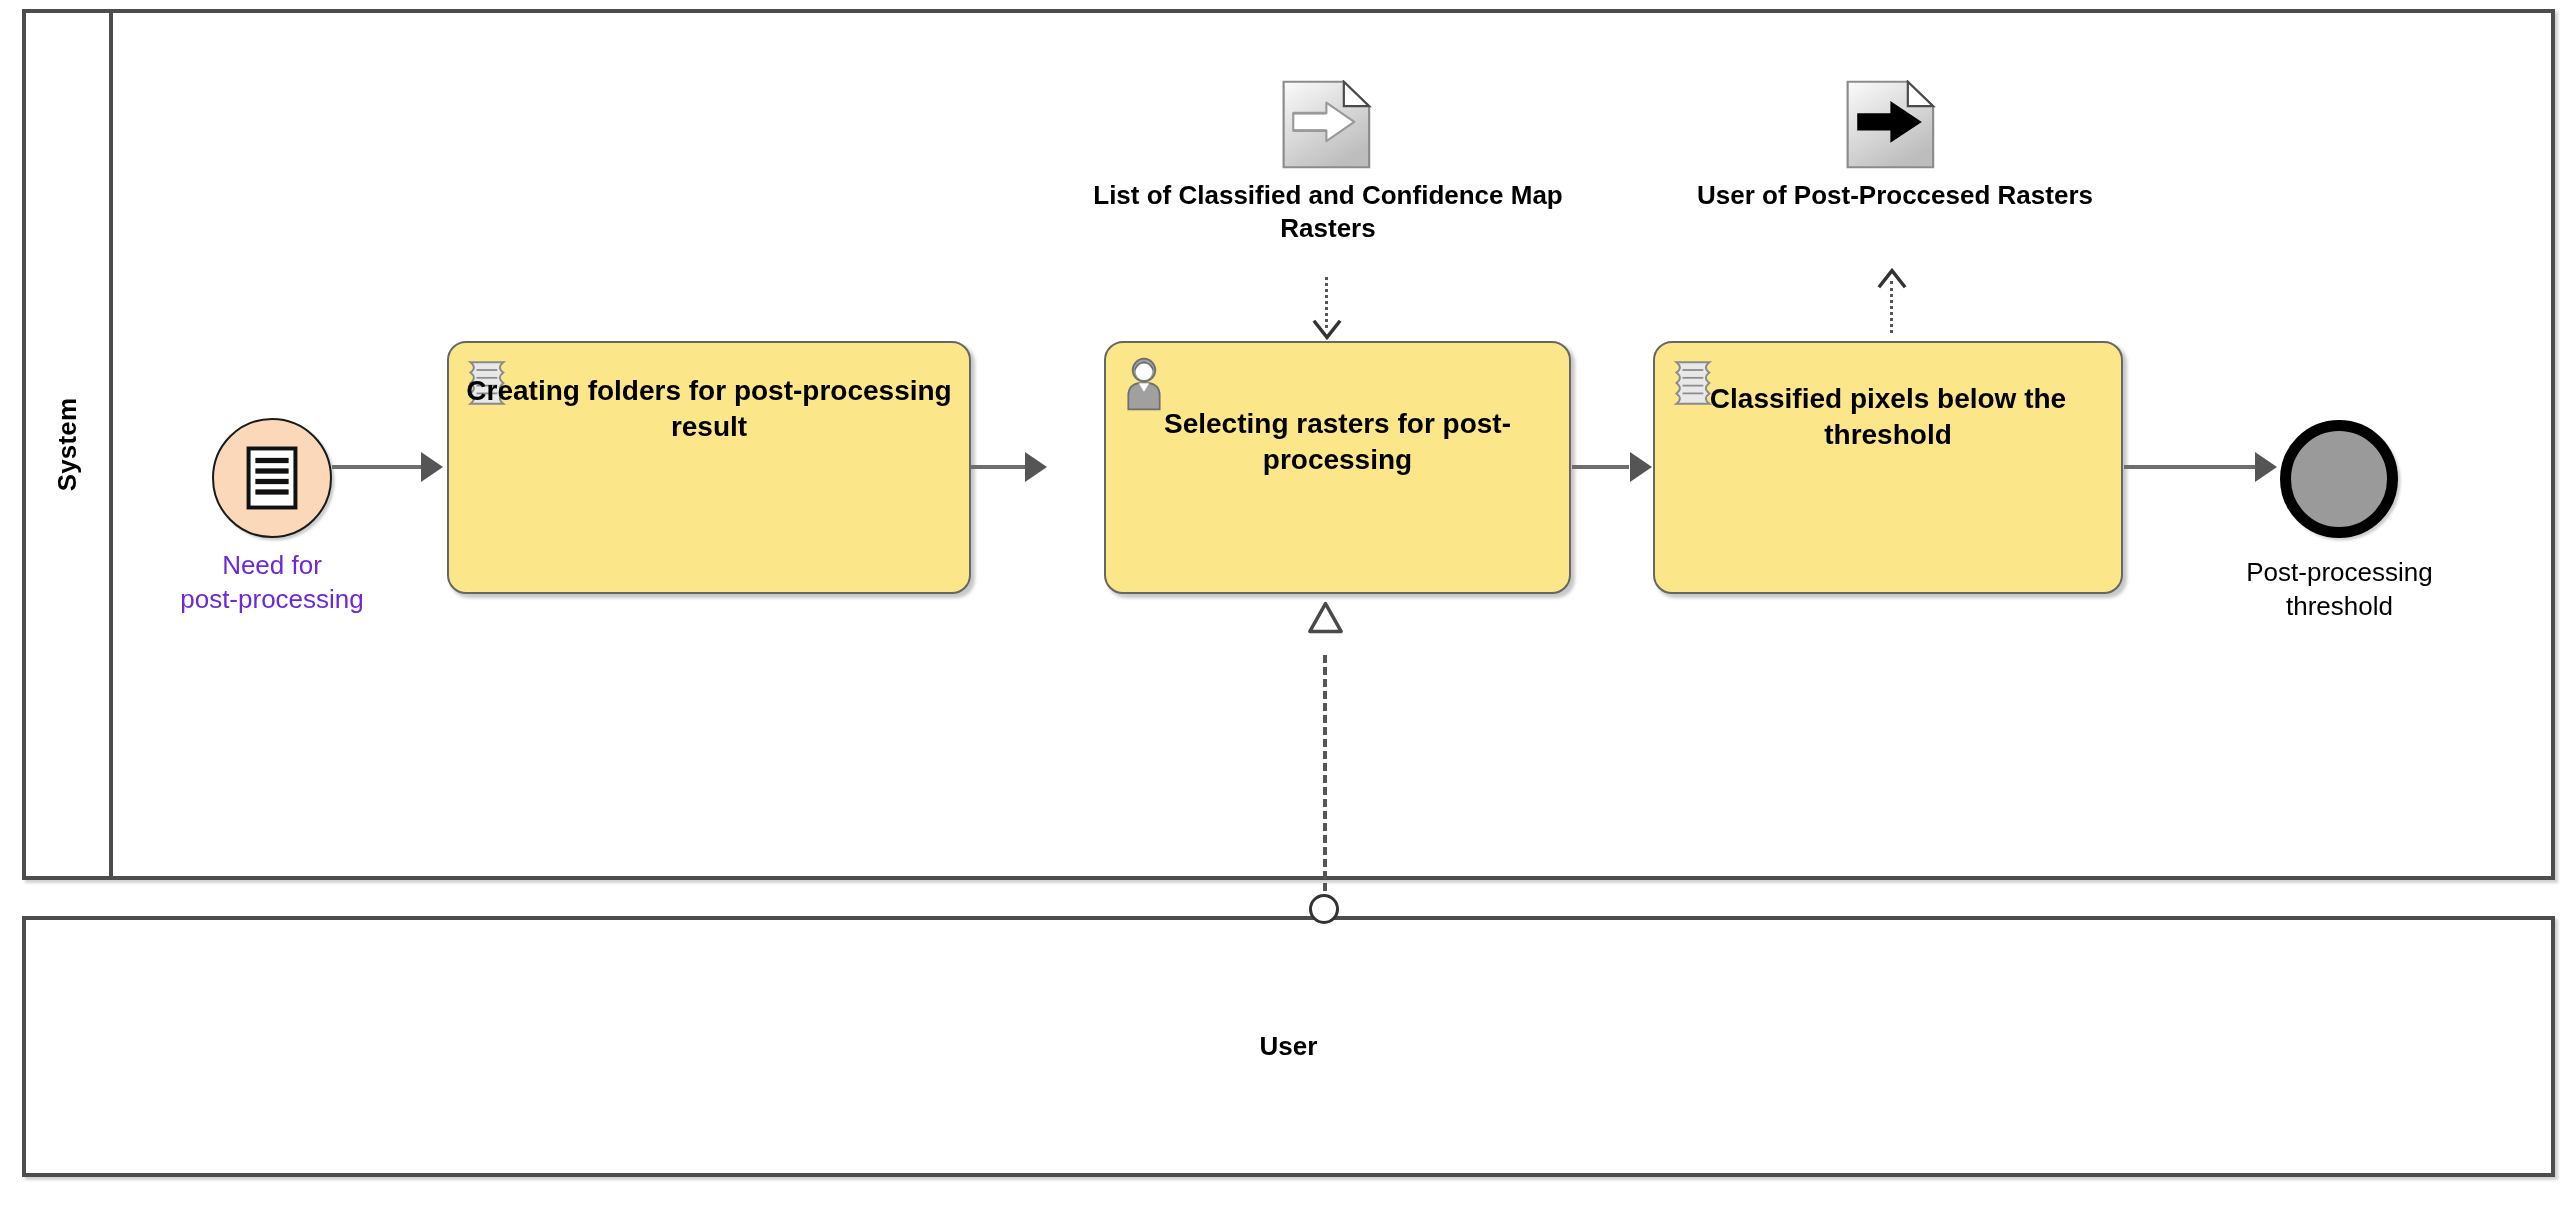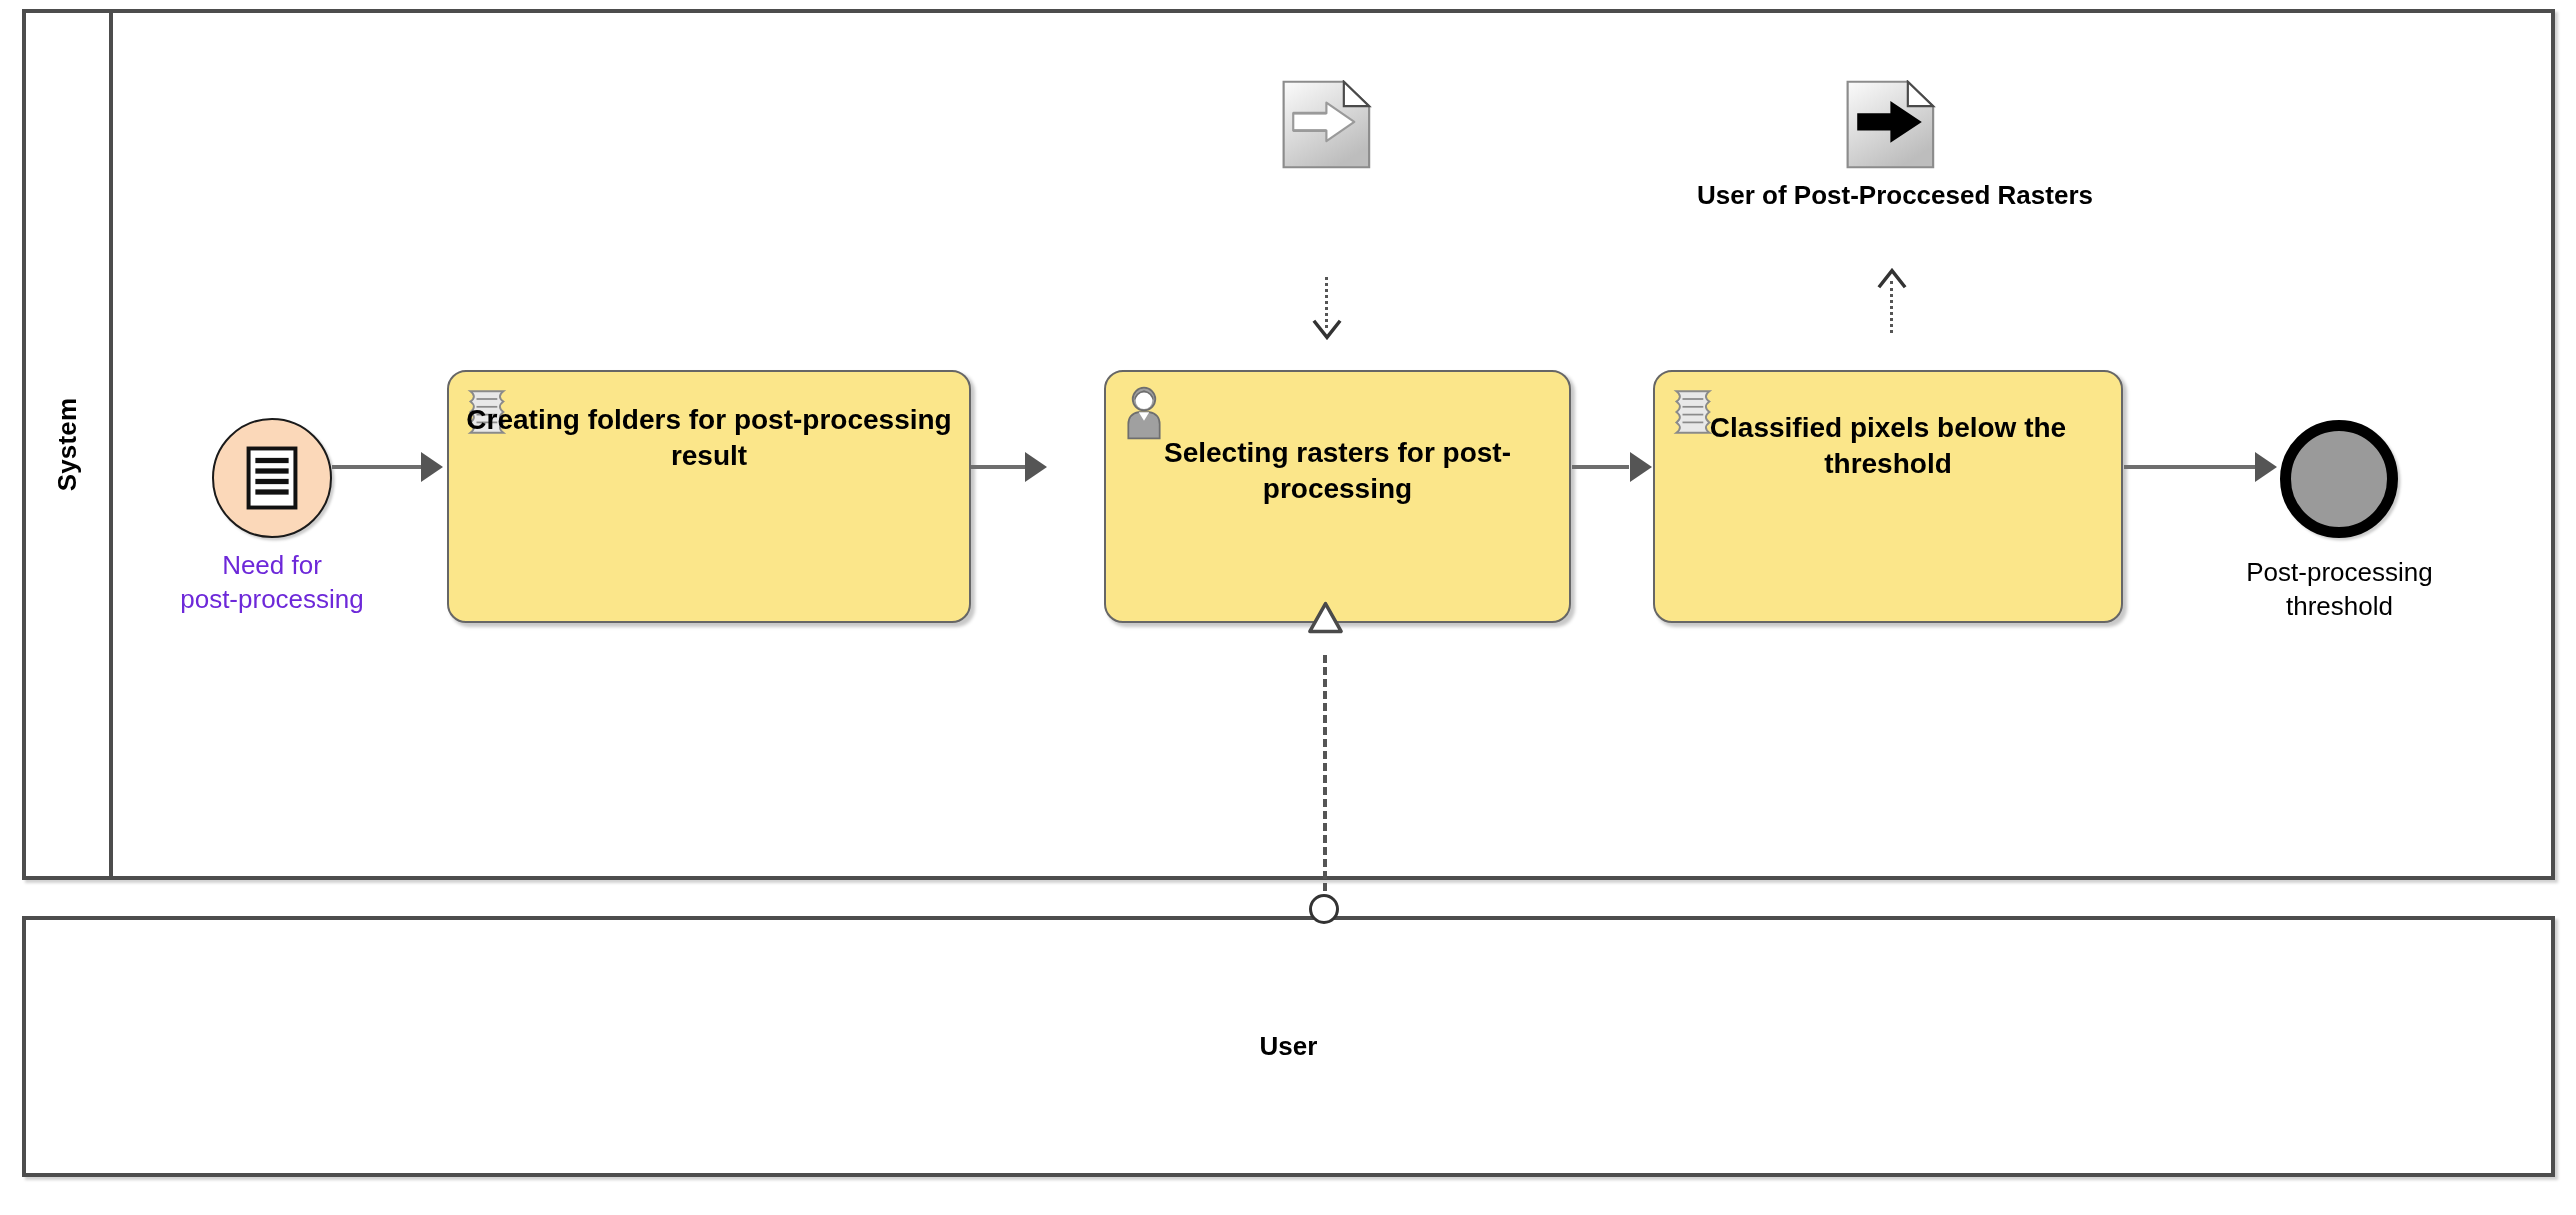--- a/index.html
+++ b/index.html
@@ -62,21 +62,20 @@
   }
 
   
   .task {
     position: absolute;
     box-sizing: border-box;
     background: #fbe68a;
     border: 2.6px solid #666666;
     border-radius: 19px;
     box-shadow: 3.5px 3.5px 3.5px rgba(0,0,0,0.22);
-    margin-top: 29px;
   }
   .task-text {
     position: absolute;
     left: 0;
     width: 100%;
     text-align: center;
     font-size: 28px;
     font-weight: bold;
     color: #000000;
     line-height: 1.28;
@@ -339,20 +338,21 @@
         <stop offset="0%" stop-color="#fbfbfb"></stop>
         <stop offset="100%" stop-color="#bdbdbd"></stop>
       </linearGradient>
     </defs>
     <path d="M3 2 L72 2 L101 30 L101 100 L3 100 Z" fill="url(#dgrad1)" stroke="#8c8c8c" stroke-width="2.5"></path>
     <path d="M72 2 L72 30 L101 30 Z" fill="#ffffff" stroke="#4a4a4a" stroke-width="2.5"></path>
     <path d="M14 38 L52 38 L52 26 L84 48 L52 70 L52 58 L14 58 Z" fill="#ffffff" stroke="#9a9a9a" stroke-width="2.5" stroke-linejoin="round"></path>
     <line x1="14" y1="38" x2="52" y2="38" stroke="#9a9a9a" stroke-width="3"></line>
     <line x1="14" y1="58" x2="52" y2="58" stroke="#9a9a9a" stroke-width="3"></line>
   </svg>
+  <div class="data-object-label" id="data-obj-1-label">List of Classified and Confidence Map Rasters</div>
   <div class="data-assoc" id="data-assoc-1"></div>
   <svg class="assoc-open-arrow" id="assoc-arrow-1" viewBox="0 0 34 24">
     <path d="M2 2 L17 21 L32 2" fill="none" stroke="#333333" stroke-width="4"></path>
   </svg>
 
   <svg class="data-object-icon" id="data-obj-2-icon" viewBox="0 0 110 102">
     <defs>
       <linearGradient id="dgrad2" x1="0" y1="0" x2="0.6" y2="1">
         <stop offset="0%" stop-color="#fbfbfb"></stop>
         <stop offset="100%" stop-color="#bdbdbd"></stop>

